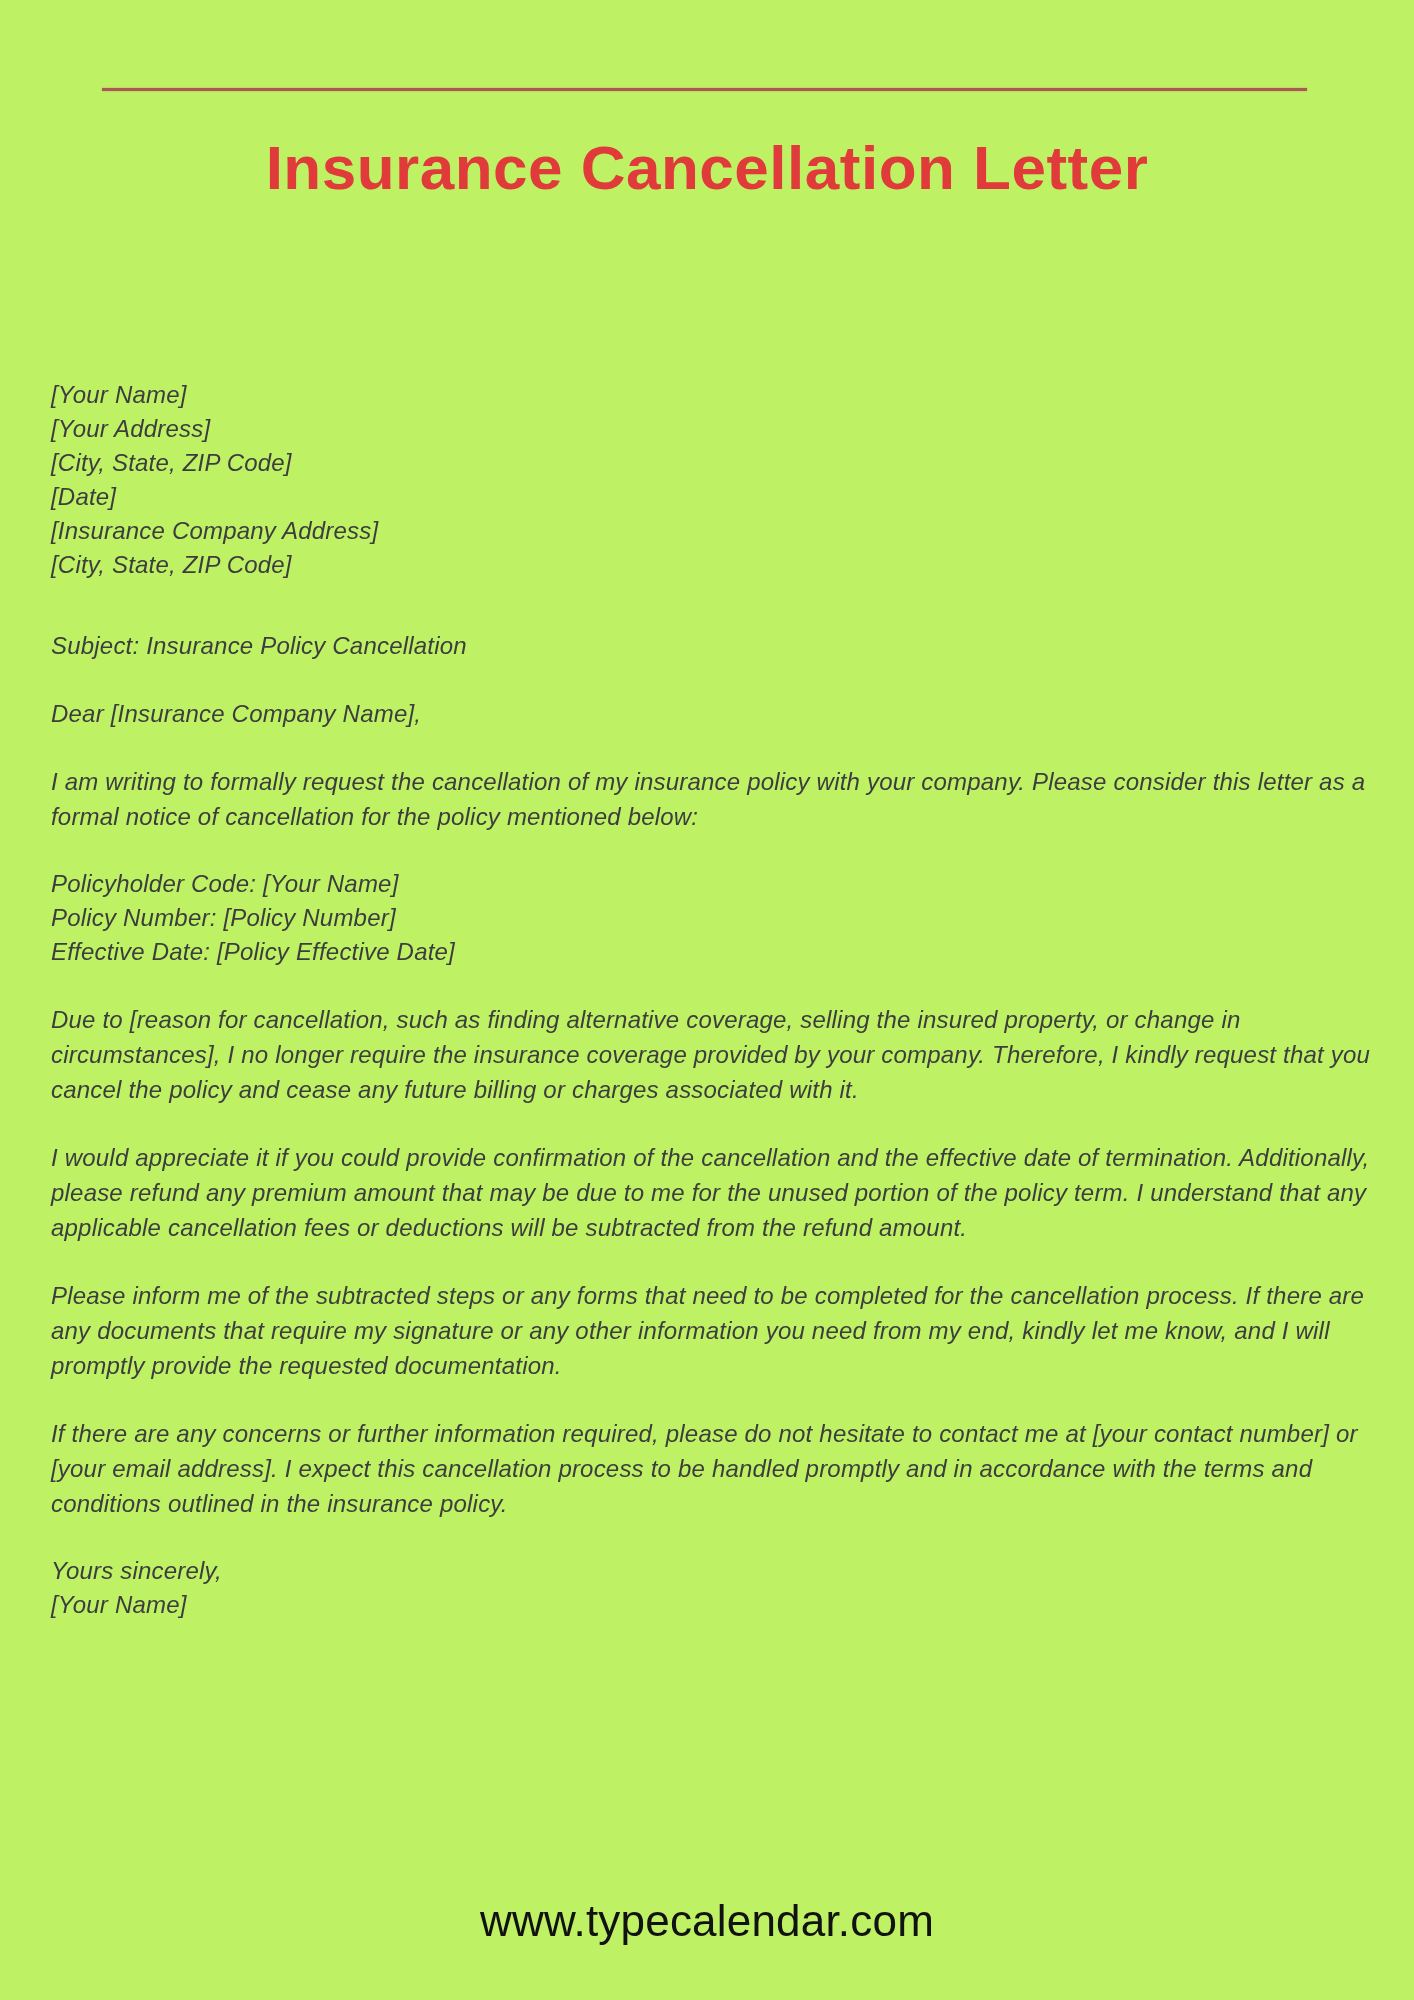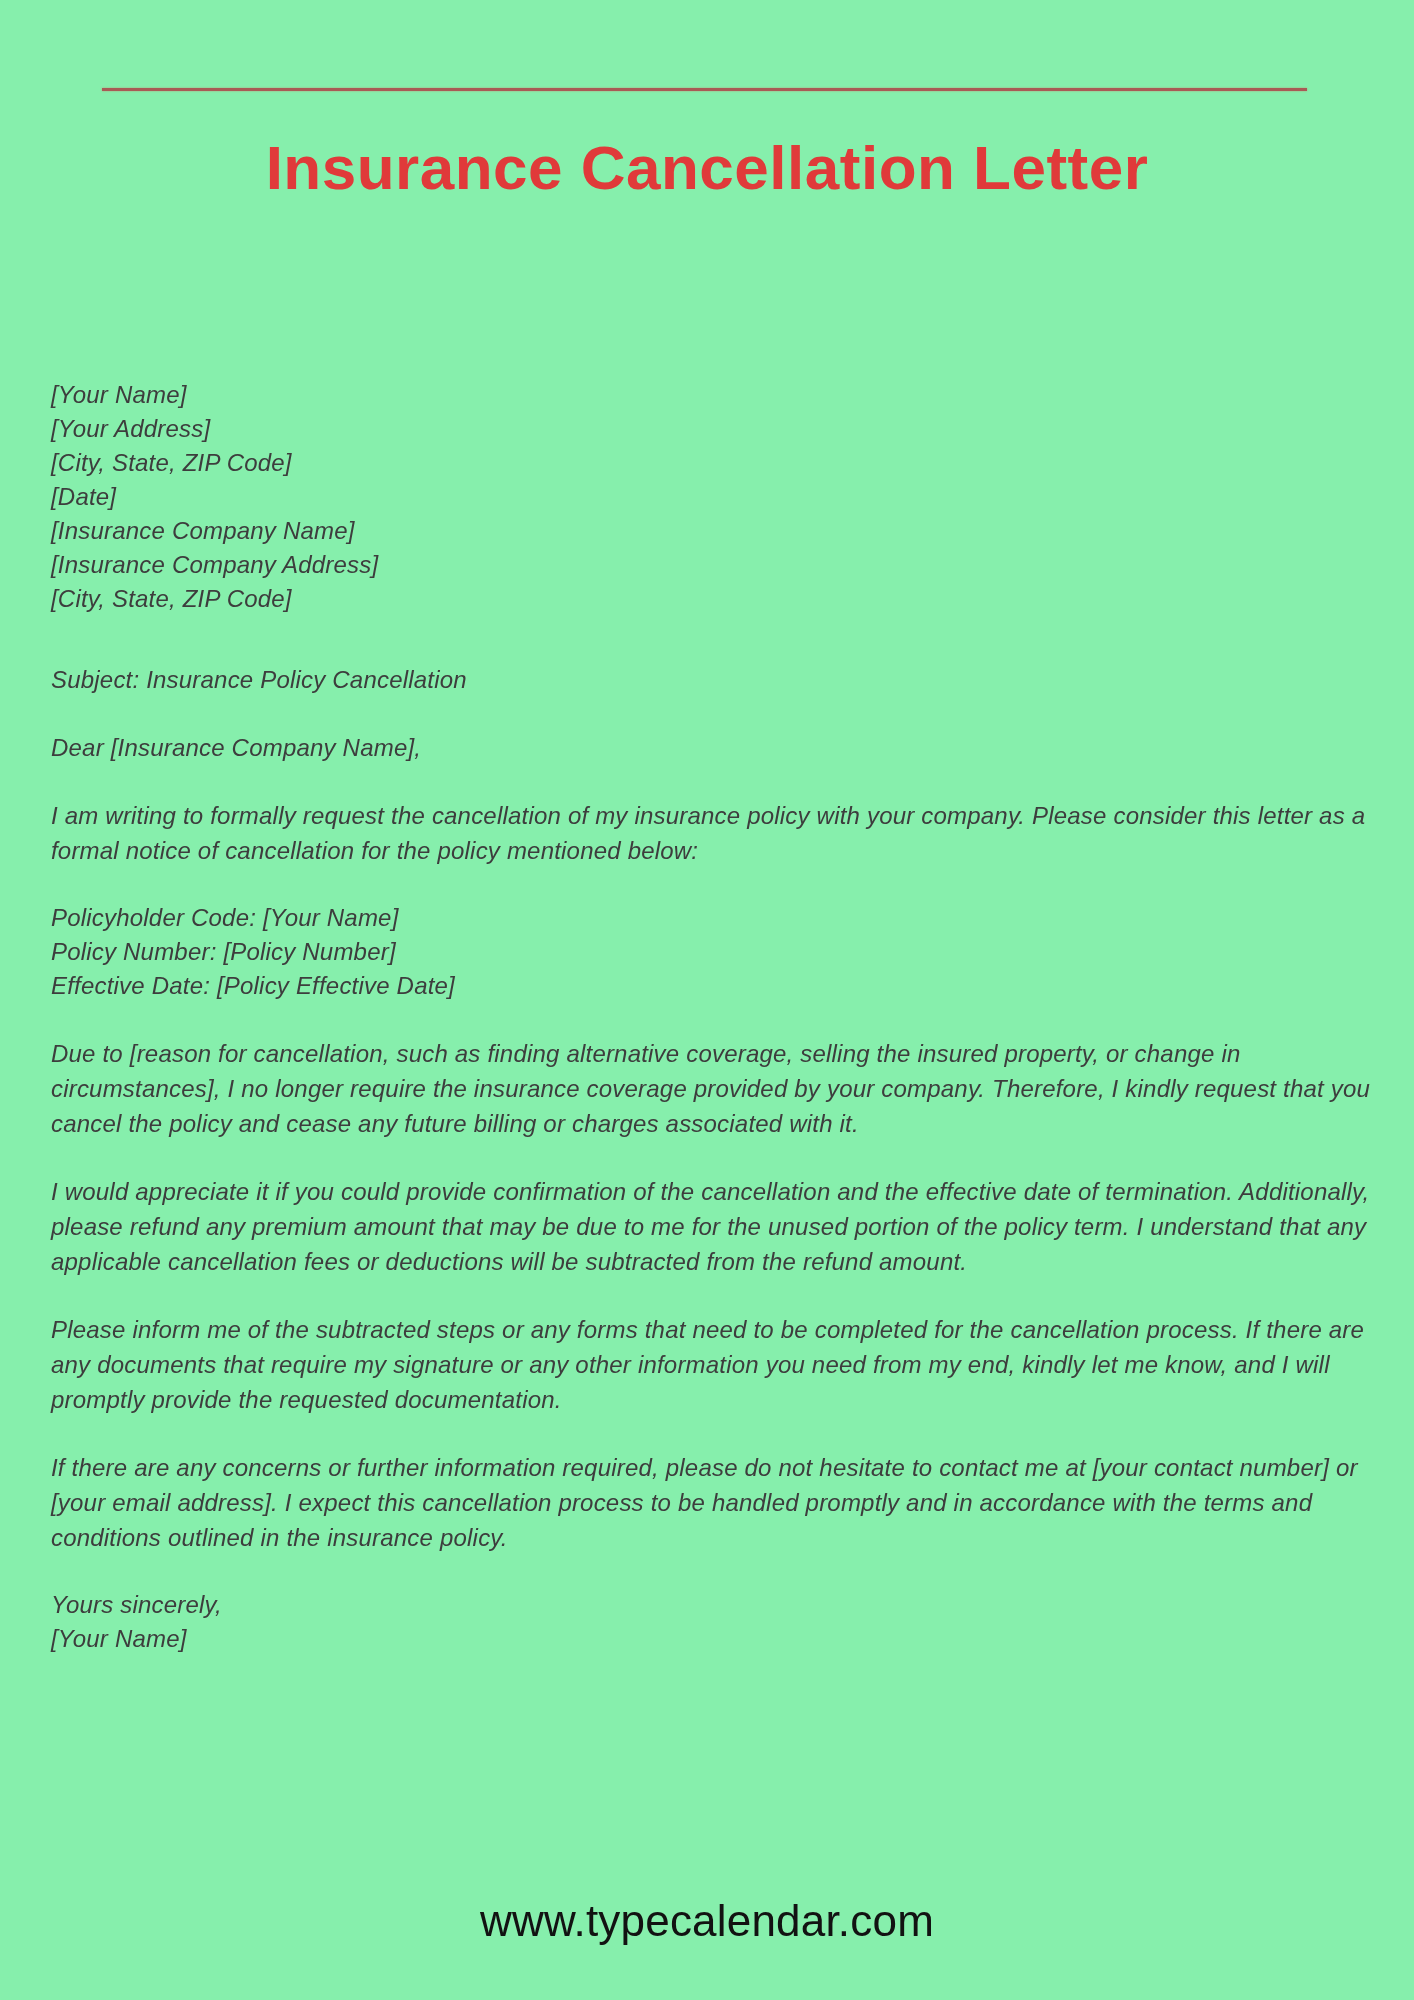--- a/index.html
+++ b/index.html
@@ -1,21 +1,21 @@
 <!DOCTYPE html>
 <html><head>
 <meta charset="utf-8">
 <style>
   html, body { margin: 0; padding: 0; }
   body { background: #fdfbfb; }
   .page {
     position: relative;
     width: 1414px;
     height: 2000px;
-    background: #86efac;
+    background: #bef264;
     font-family: "Liberation Sans", sans-serif;
     color: #3d3d3d;
     overflow: hidden;
   }
   .divider {
     position: absolute;
     top: 88px;
     left: 102px;
     width: 1205px;
     height: 3px;
@@ -68,21 +68,20 @@
 
   <div class="title">Insurance Cancellation Letter</div>
 
   <div class="content">
 
     <div>
       <div class="addr-line">[Your Name]</div>
       <div class="addr-line">[Your Address]</div>
       <div class="addr-line">[City, State, ZIP Code]</div>
       <div class="addr-line">[Date]</div>
-      <div class="addr-line">[Insurance Company Name]</div>
       <div class="addr-line">[Insurance Company Address]</div>
       <div class="addr-line">[City, State, ZIP Code]</div>
     </div>
 
     <p class="para" style="margin-top:46px">Subject: Insurance Policy Cancellation</p>
 
     <p class="para">Dear [Insurance Company Name],</p>
 
     <p class="para">I am writing to formally request the cancellation of my insurance policy with your company. Please consider this letter as a formal notice of cancellation for the policy mentioned below:</p>
 

